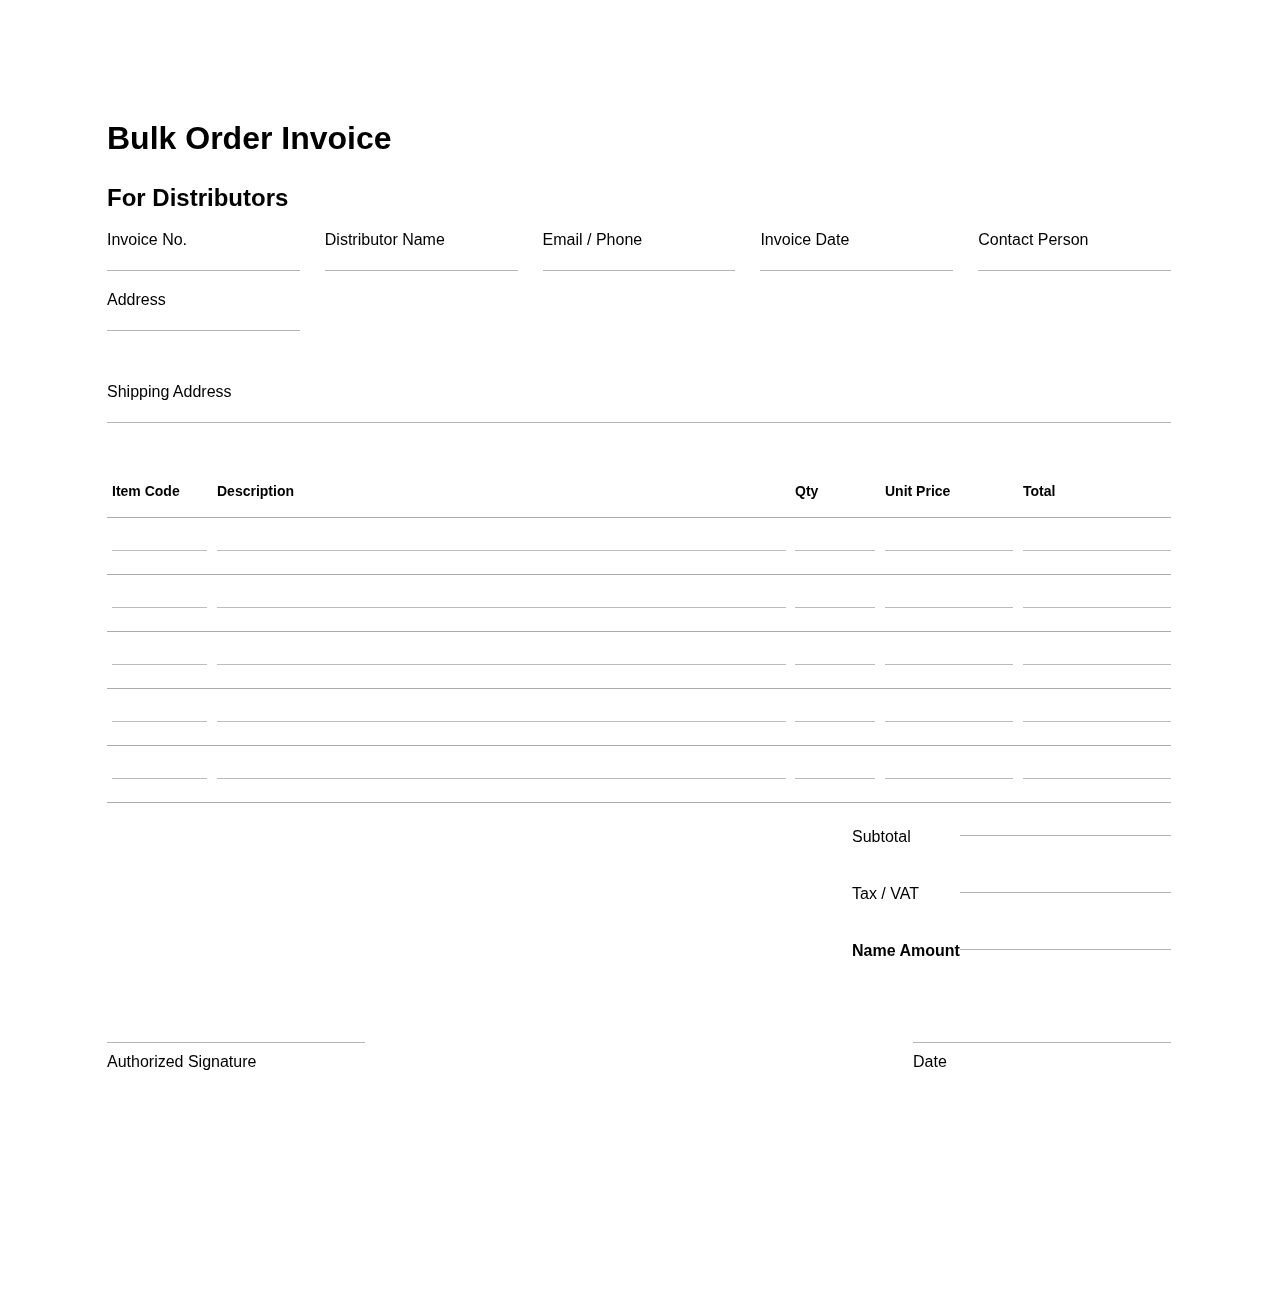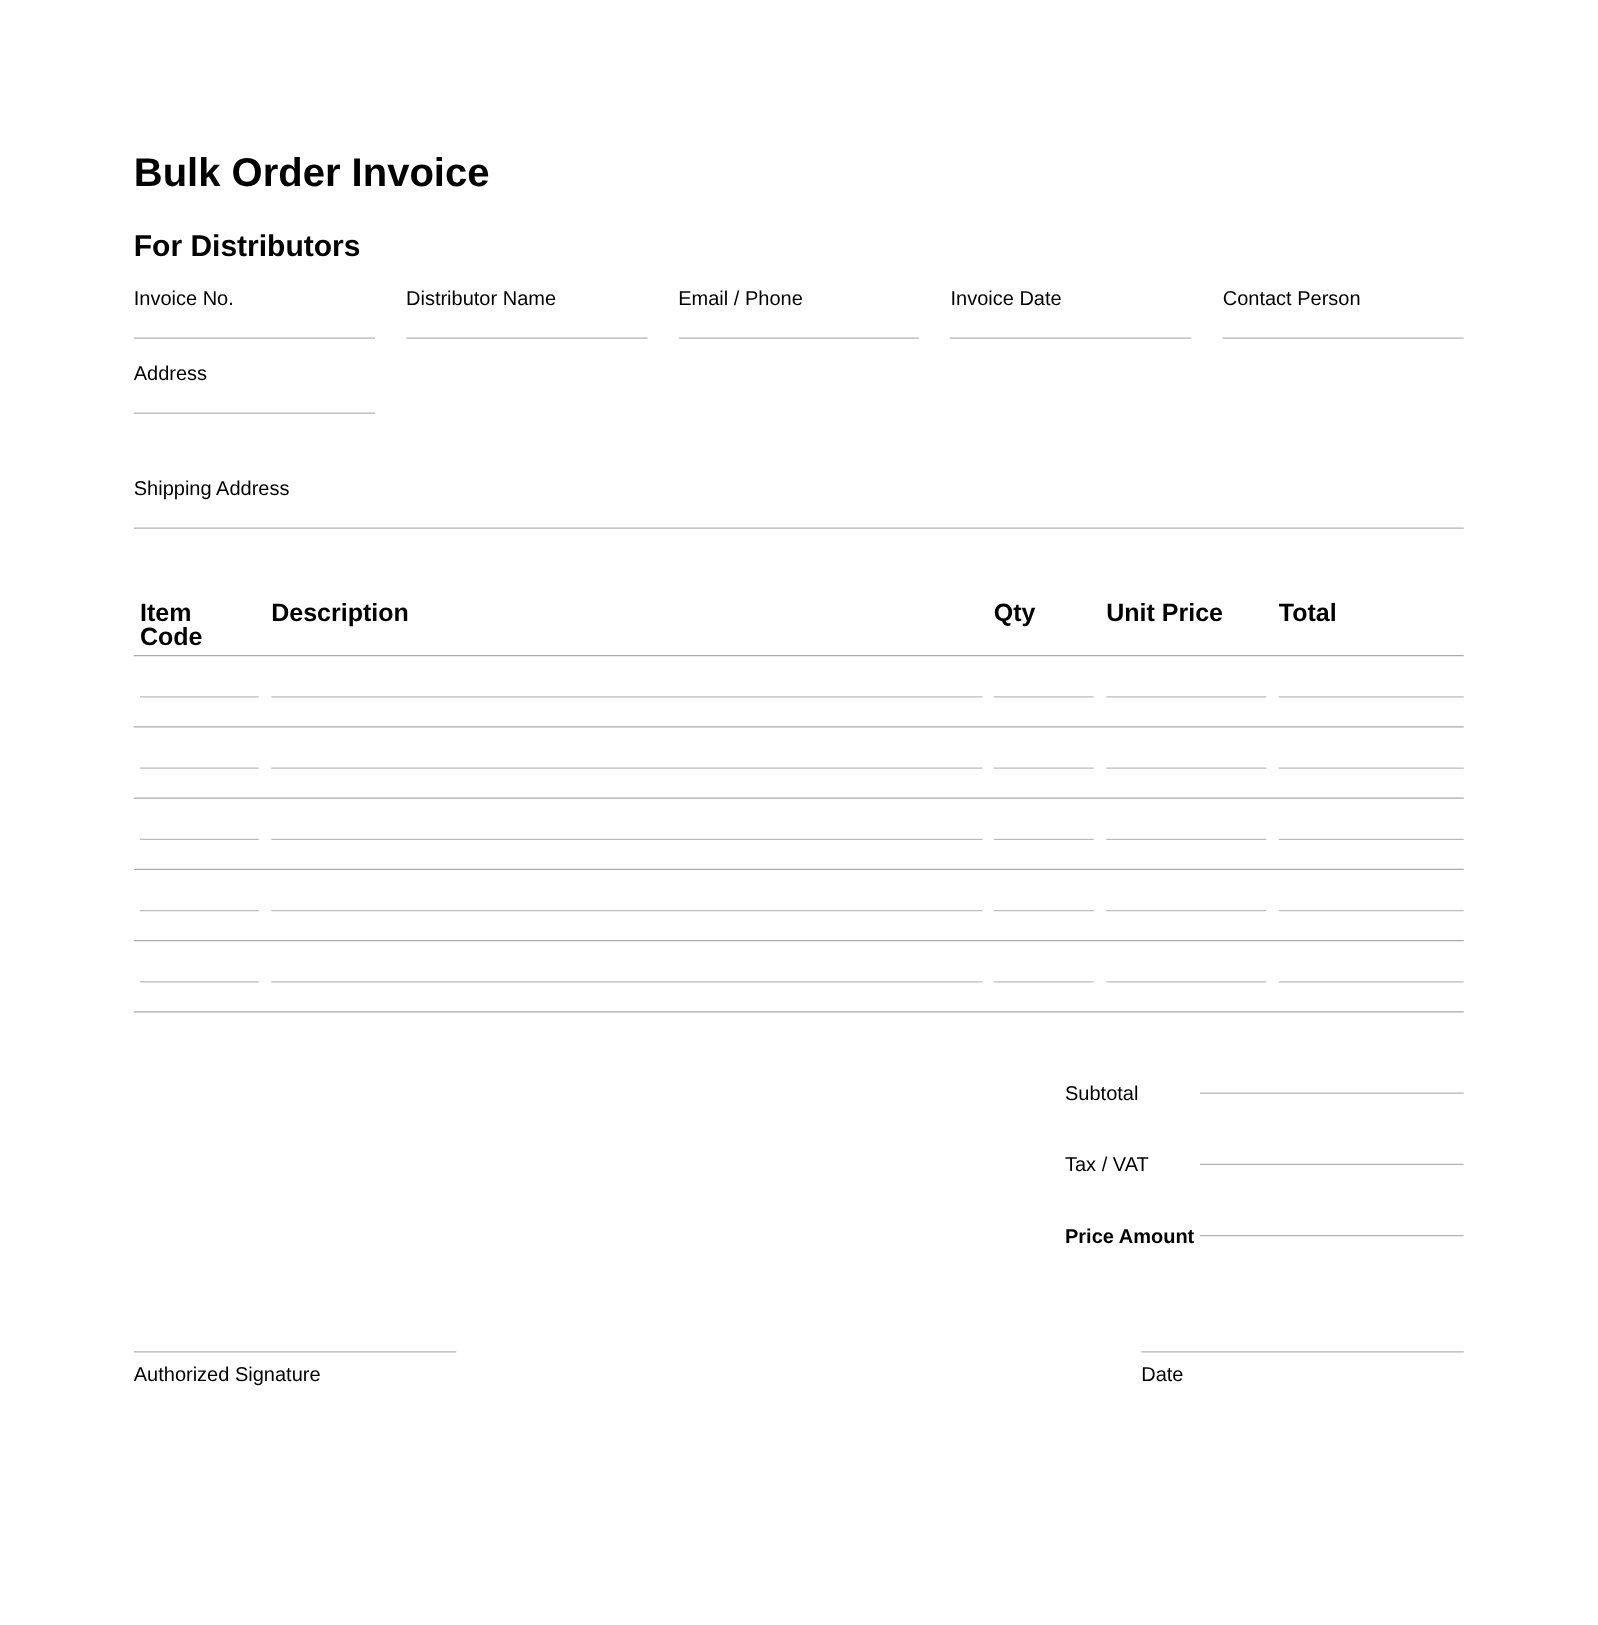--- a/index.html
+++ b/index.html
@@ -37,23 +37,23 @@
   }
   .field-label { font-size: 16px; line-height: 19px; }
   .field-blank { height: 22px; border-bottom: 1px solid #b4b4b4; }
   .shipping-field { margin-top: 51px; }
 
   
   .items-table { margin-top: 59px; }
   .thead {
     display: flex;
     padding-left: 5px;
-    padding-bottom: 4px;
+    padding-bottom: 16px;
     border-bottom: 1px solid #ababab;
-    font-size: 20px;
+    font-size: 14px;
     font-weight: bold;
     line-height: 19px;
   }
   .c-item  { width: 95px;  margin-right: 10px; flex-shrink: 0; }
   .c-desc  { width: 569px; margin-right: 9px;  flex-shrink: 0; }
   .c-qty   { width: 80px;  margin-right: 10px; flex-shrink: 0; }
   .c-unit  { width: 128px; margin-right: 10px; flex-shrink: 0; }
   .c-total { width: 148px; flex-shrink: 0; }
   .item-row {
     position: relative;
@@ -63,21 +63,21 @@
   .item-row .cols {
     position: absolute;
     left: 0; right: 0; top: 32px;
     display: flex;
     align-items: flex-start;
     padding-left: 5px;
   }
   .item-row .cols > div { height: 0; border-bottom: 1px solid #bcbcbc; }
 
   
-  .totals { margin-top: 56px; margin-left: 745px; width: 319px; }
+  .totals { margin-top: 24px; margin-left: 745px; width: 319px; }
   .totals-row { display: flex; align-items: flex-start; margin-bottom: 38px; }
   .totals-row:last-child { margin-bottom: 0; }
   .t-label { width: 108px; flex-shrink: 0; font-size: 16px; line-height: 19px; }
   .t-line { flex: 1; height: 9px; border-bottom: 1px solid #b4b4b4; }
   .totals-row.grand .t-label { font-weight: bold; }
 
   
   .signatures {
     display: flex;
     justify-content: space-between;
@@ -187,21 +187,21 @@
   <div class="totals">
     <div class="totals-row">
       <div class="t-label">Subtotal</div>
       <div class="t-line"></div>
     </div>
     <div class="totals-row">
       <div class="t-label">Tax / VAT</div>
       <div class="t-line"></div>
     </div>
     <div class="totals-row grand">
-      <div class="t-label">Price Amount</div>
+      <div class="t-label">Name Amount</div>
       <div class="t-line"></div>
     </div>
   </div>
 
   <div class="signatures">
     <div class="sig-block">
       <div class="sig-line"></div>
       <div class="sig-label">Authorized Signature</div>
     </div>
     <div class="sig-block">

